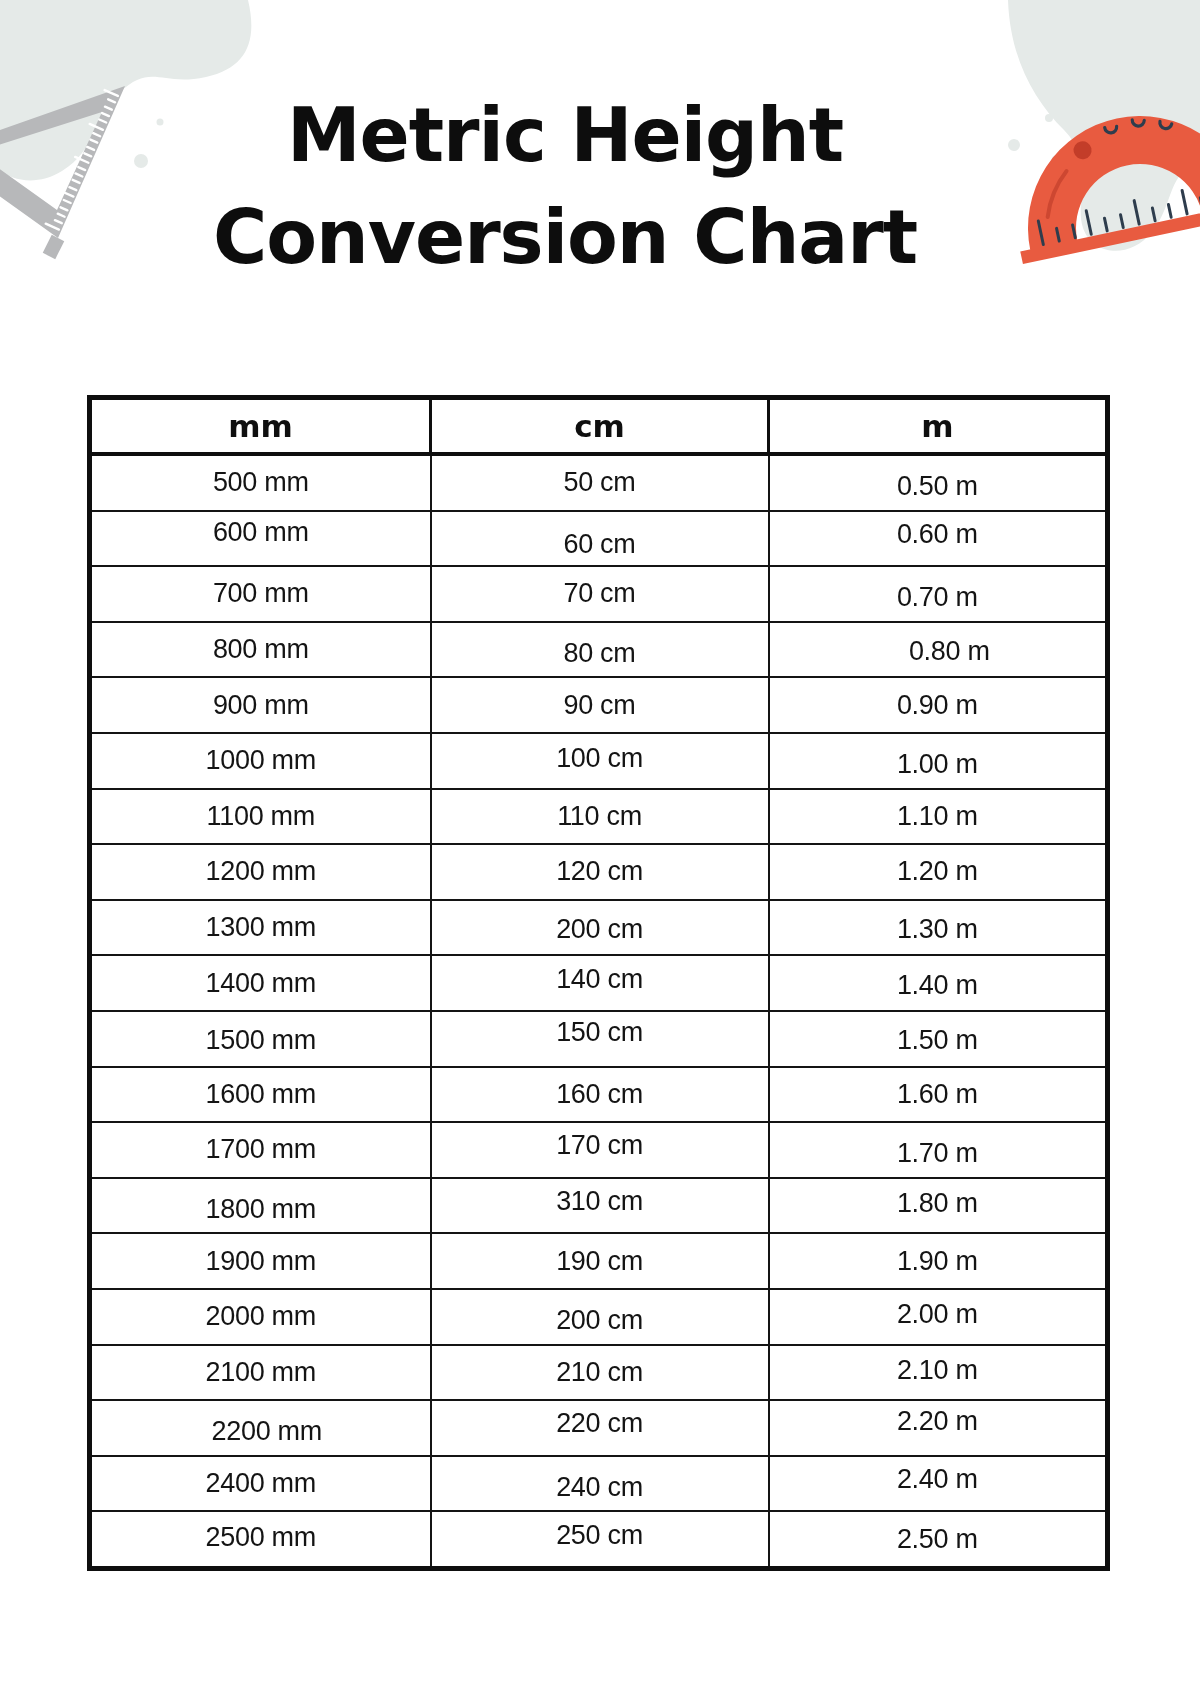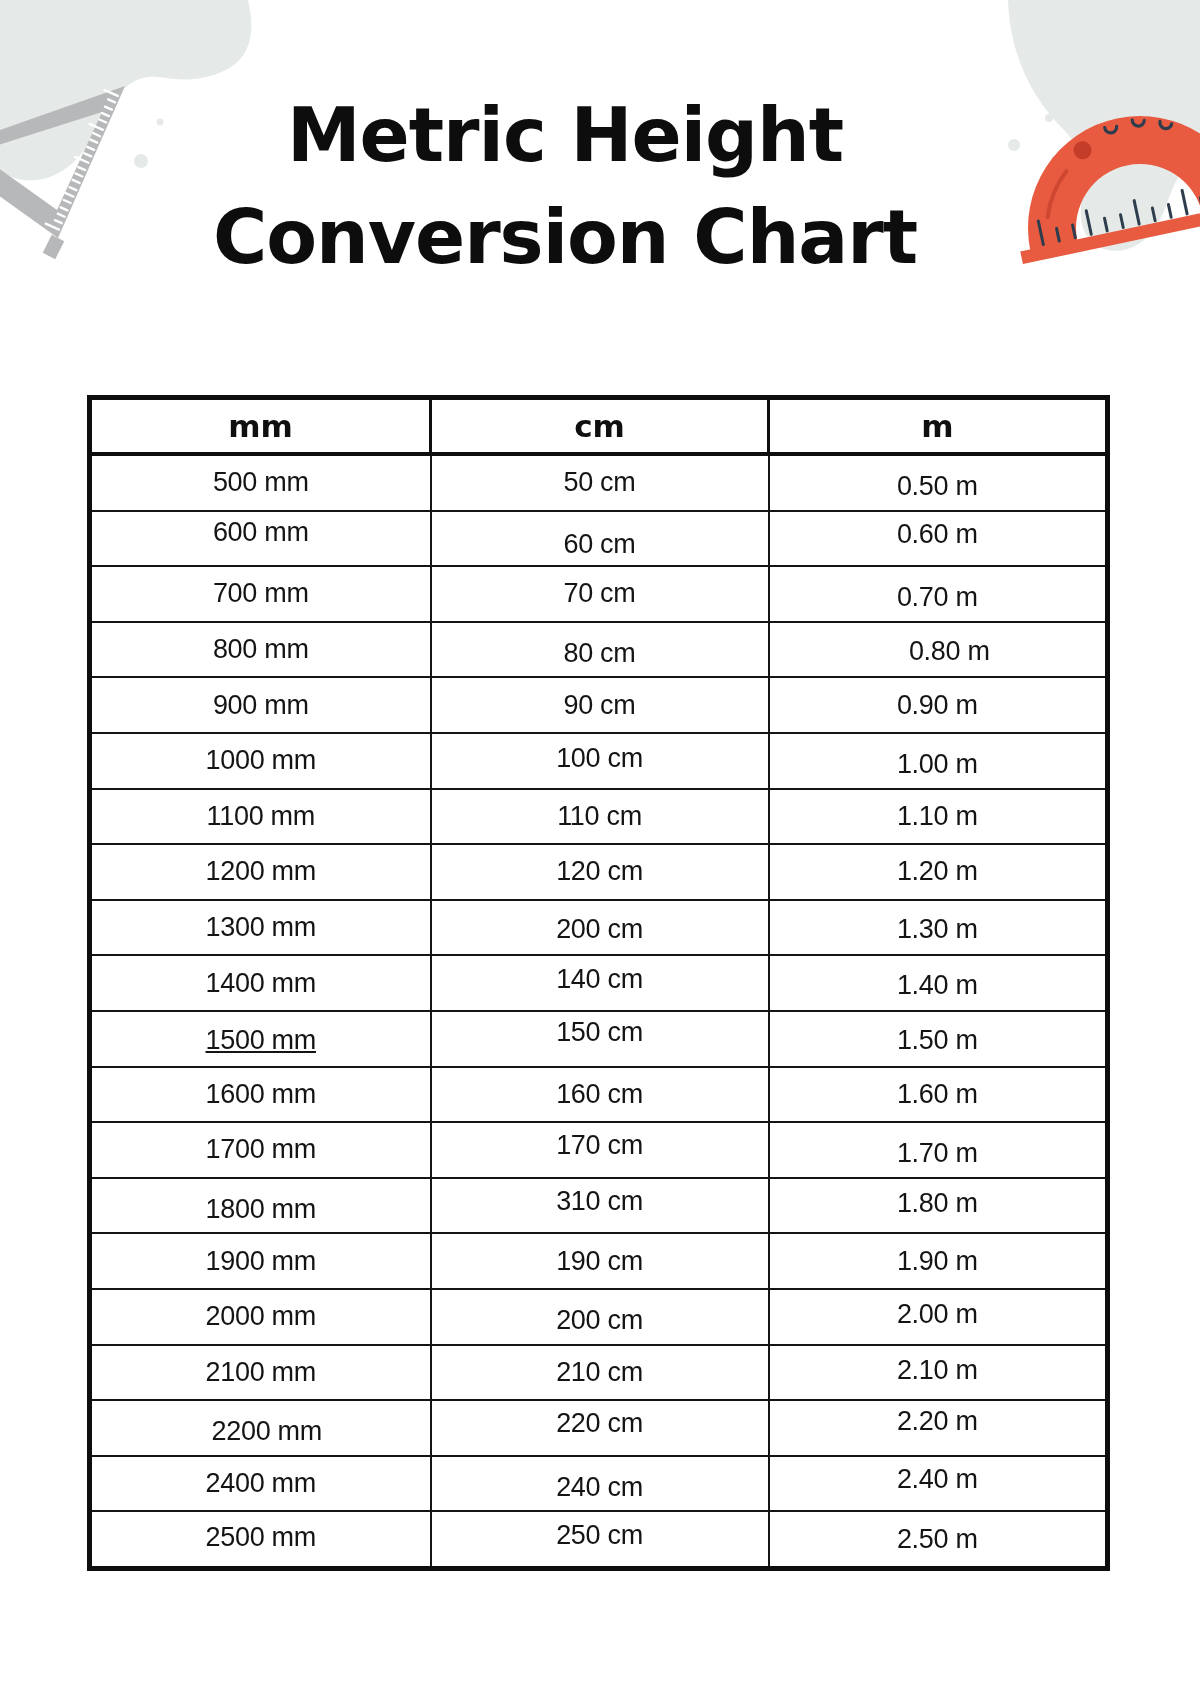--- a/index.html
+++ b/index.html
@@ -55,21 +55,21 @@
   tbody tr:nth-child(2)  td:nth-child(3) .cv{transform:translateY(-4px);text-align:center;}
   tbody tr:nth-child(3)  td:nth-child(3) .cv{transform:translateY(4px);}
   tbody tr:nth-child(4)  td:nth-child(2) .cv{transform:translateY(4px);}
   tbody tr:nth-child(4)  td:nth-child(3) .cv{transform:translateY(2px);margin-left:24px;}
   tbody tr:nth-child(6)  td:nth-child(2) .cv{transform:translateY(-2px);}
   tbody tr:nth-child(6)  td:nth-child(3) .cv{transform:translateY(4px);}
   tbody tr:nth-child(9)  td:nth-child(2) .cv{transform:translateY(2px);}
   tbody tr:nth-child(9)  td:nth-child(3) .cv{transform:translateY(2px);}
   tbody tr:nth-child(10) td:nth-child(2) .cv{transform:translateY(-4px);}
   tbody tr:nth-child(10) td:nth-child(3) .cv{transform:translateY(2px);}
-  tbody tr:nth-child(11) td:nth-child(1) .cv{transform:translateY(2px);text-decoration:underline;}
+  tbody tr:nth-child(11) td:nth-child(1) .cv{transform:translateY(2px);}
   tbody tr:nth-child(11) td:nth-child(2) .cv{transform:translateY(-6px);}
   tbody tr:nth-child(11) td:nth-child(3) .cv{transform:translateY(2px);}
   tbody tr:nth-child(13) td:nth-child(2) .cv{transform:translateY(-4px);}
   tbody tr:nth-child(13) td:nth-child(3) .cv{transform:translateY(4px);}
   tbody tr:nth-child(14) td:nth-child(1) .cv{transform:translateY(4px);}
   tbody tr:nth-child(14) td:nth-child(2) .cv{transform:translateY(-4px);}
   tbody tr:nth-child(14) td:nth-child(3) .cv{transform:translateY(-2px);}
   tbody tr:nth-child(16) td:nth-child(2) .cv{transform:translateY(4px);}
   tbody tr:nth-child(16) td:nth-child(3) .cv{transform:translateY(-2px);}
   tbody tr:nth-child(17) td:nth-child(3) .cv{transform:translateY(-2px);}

